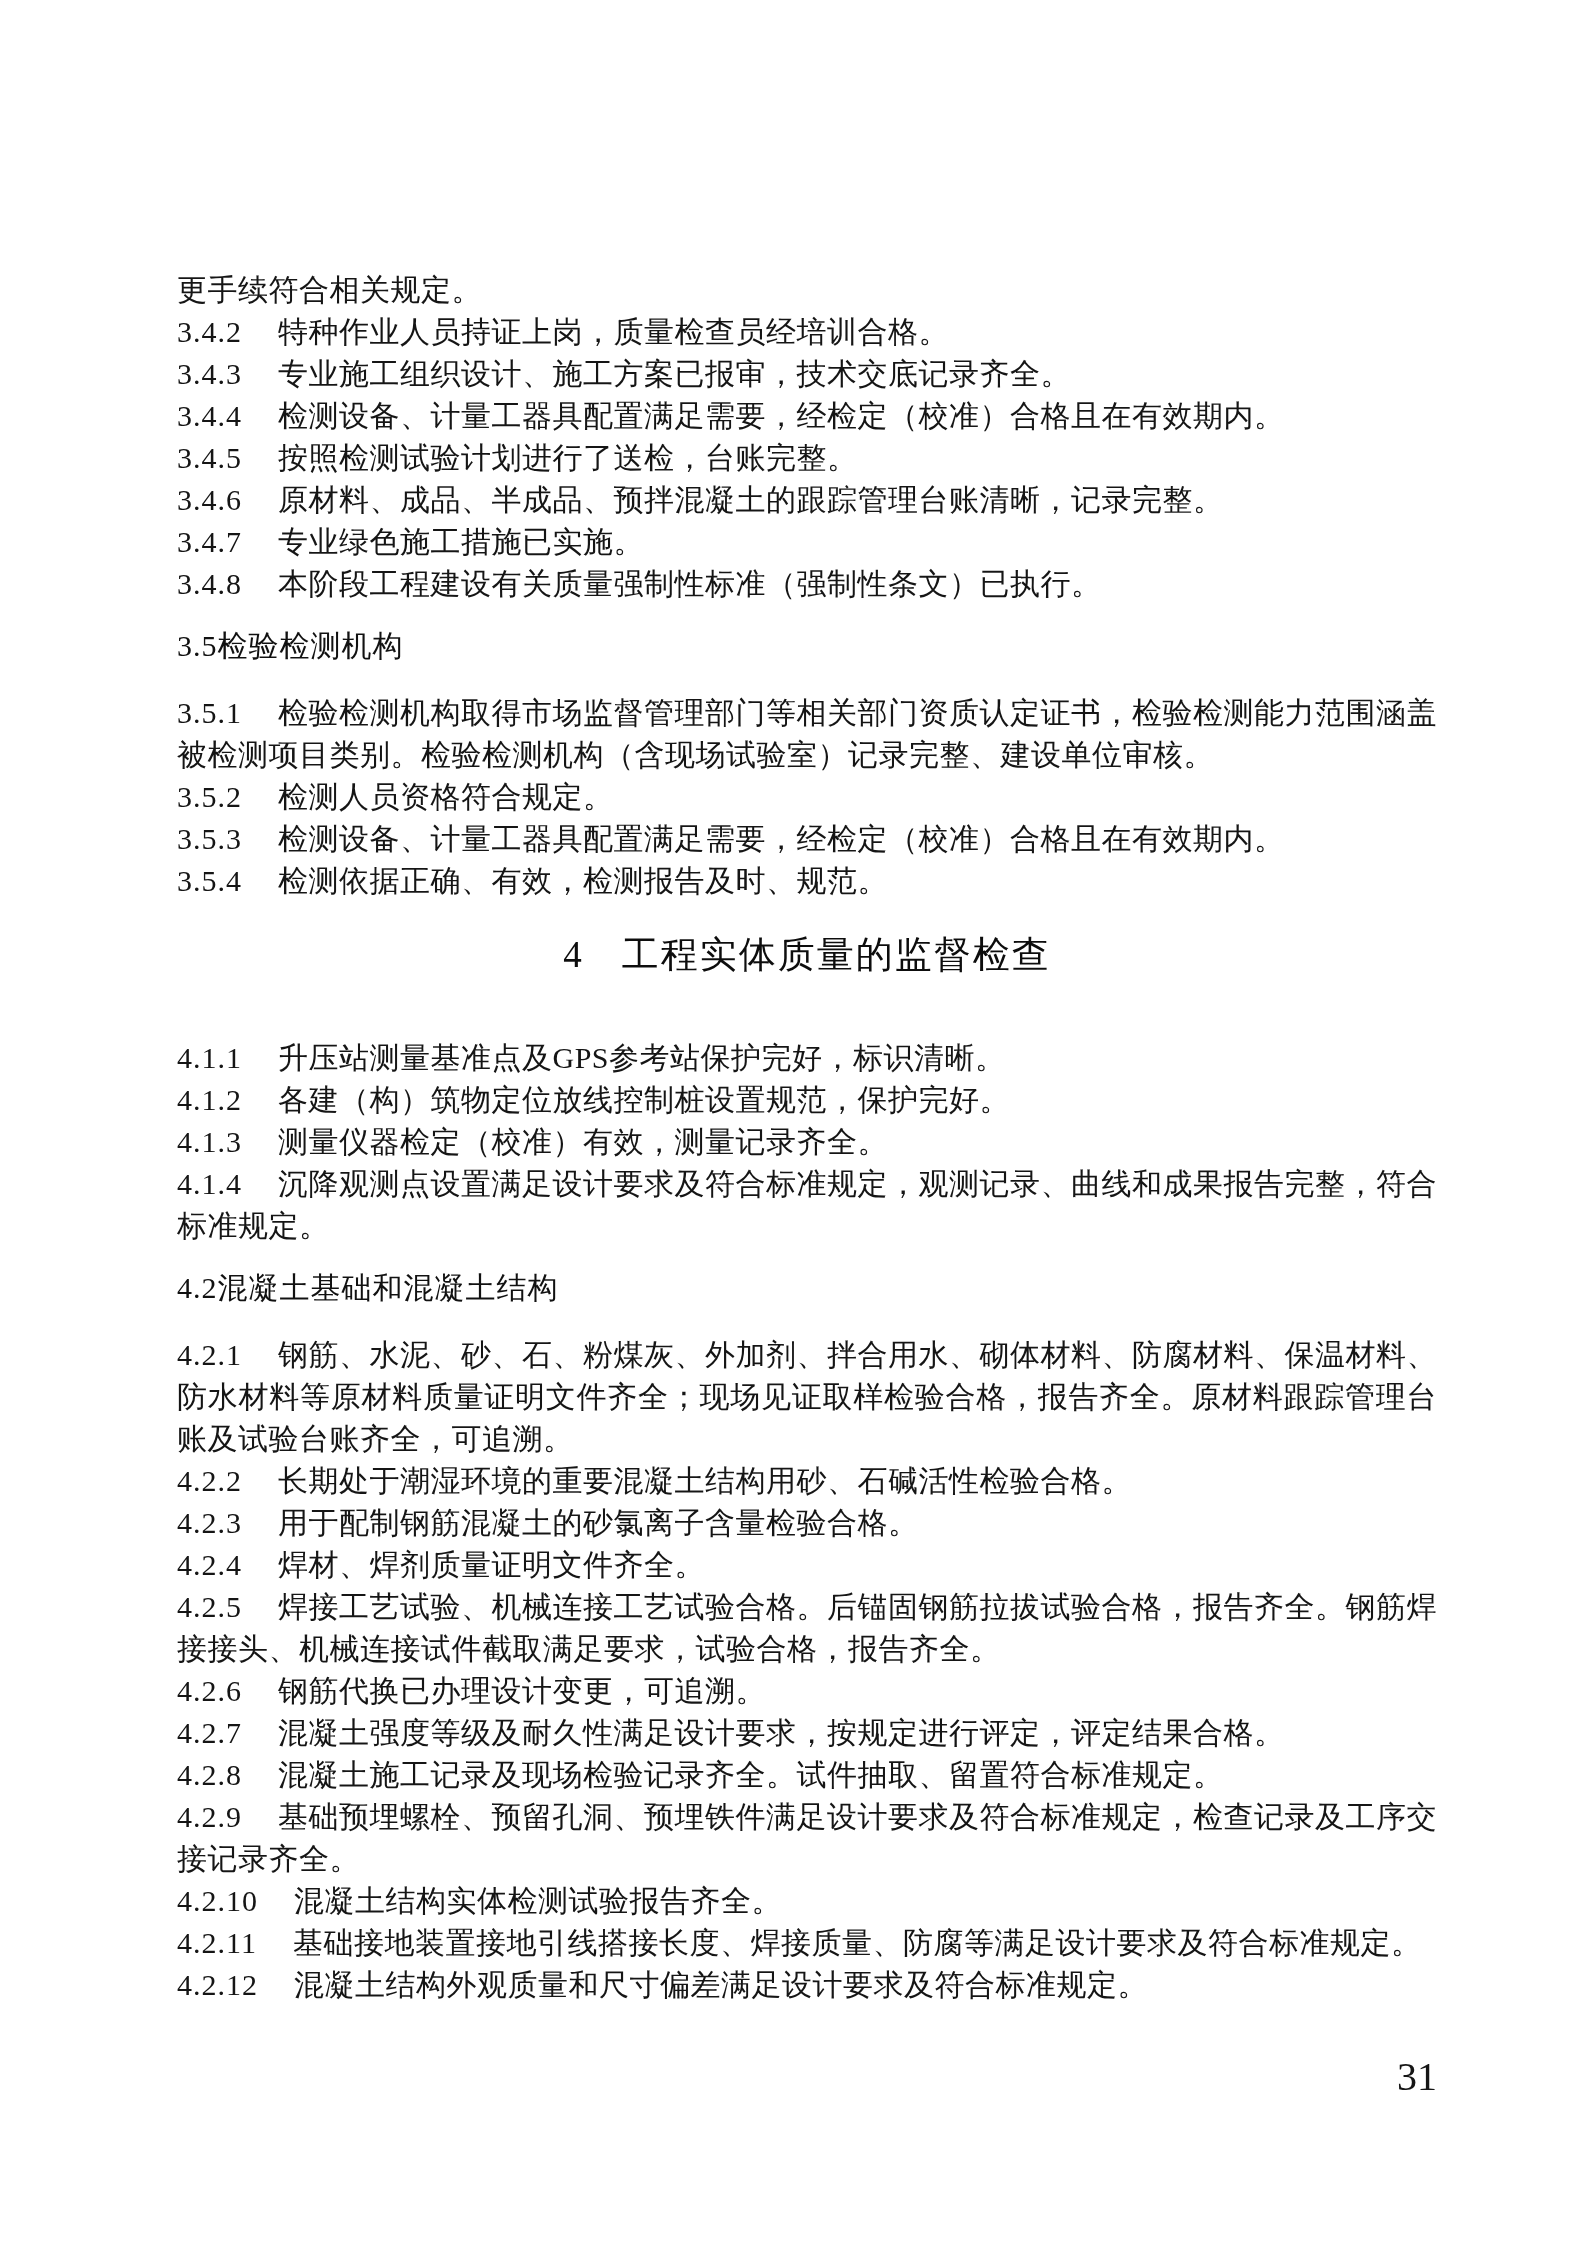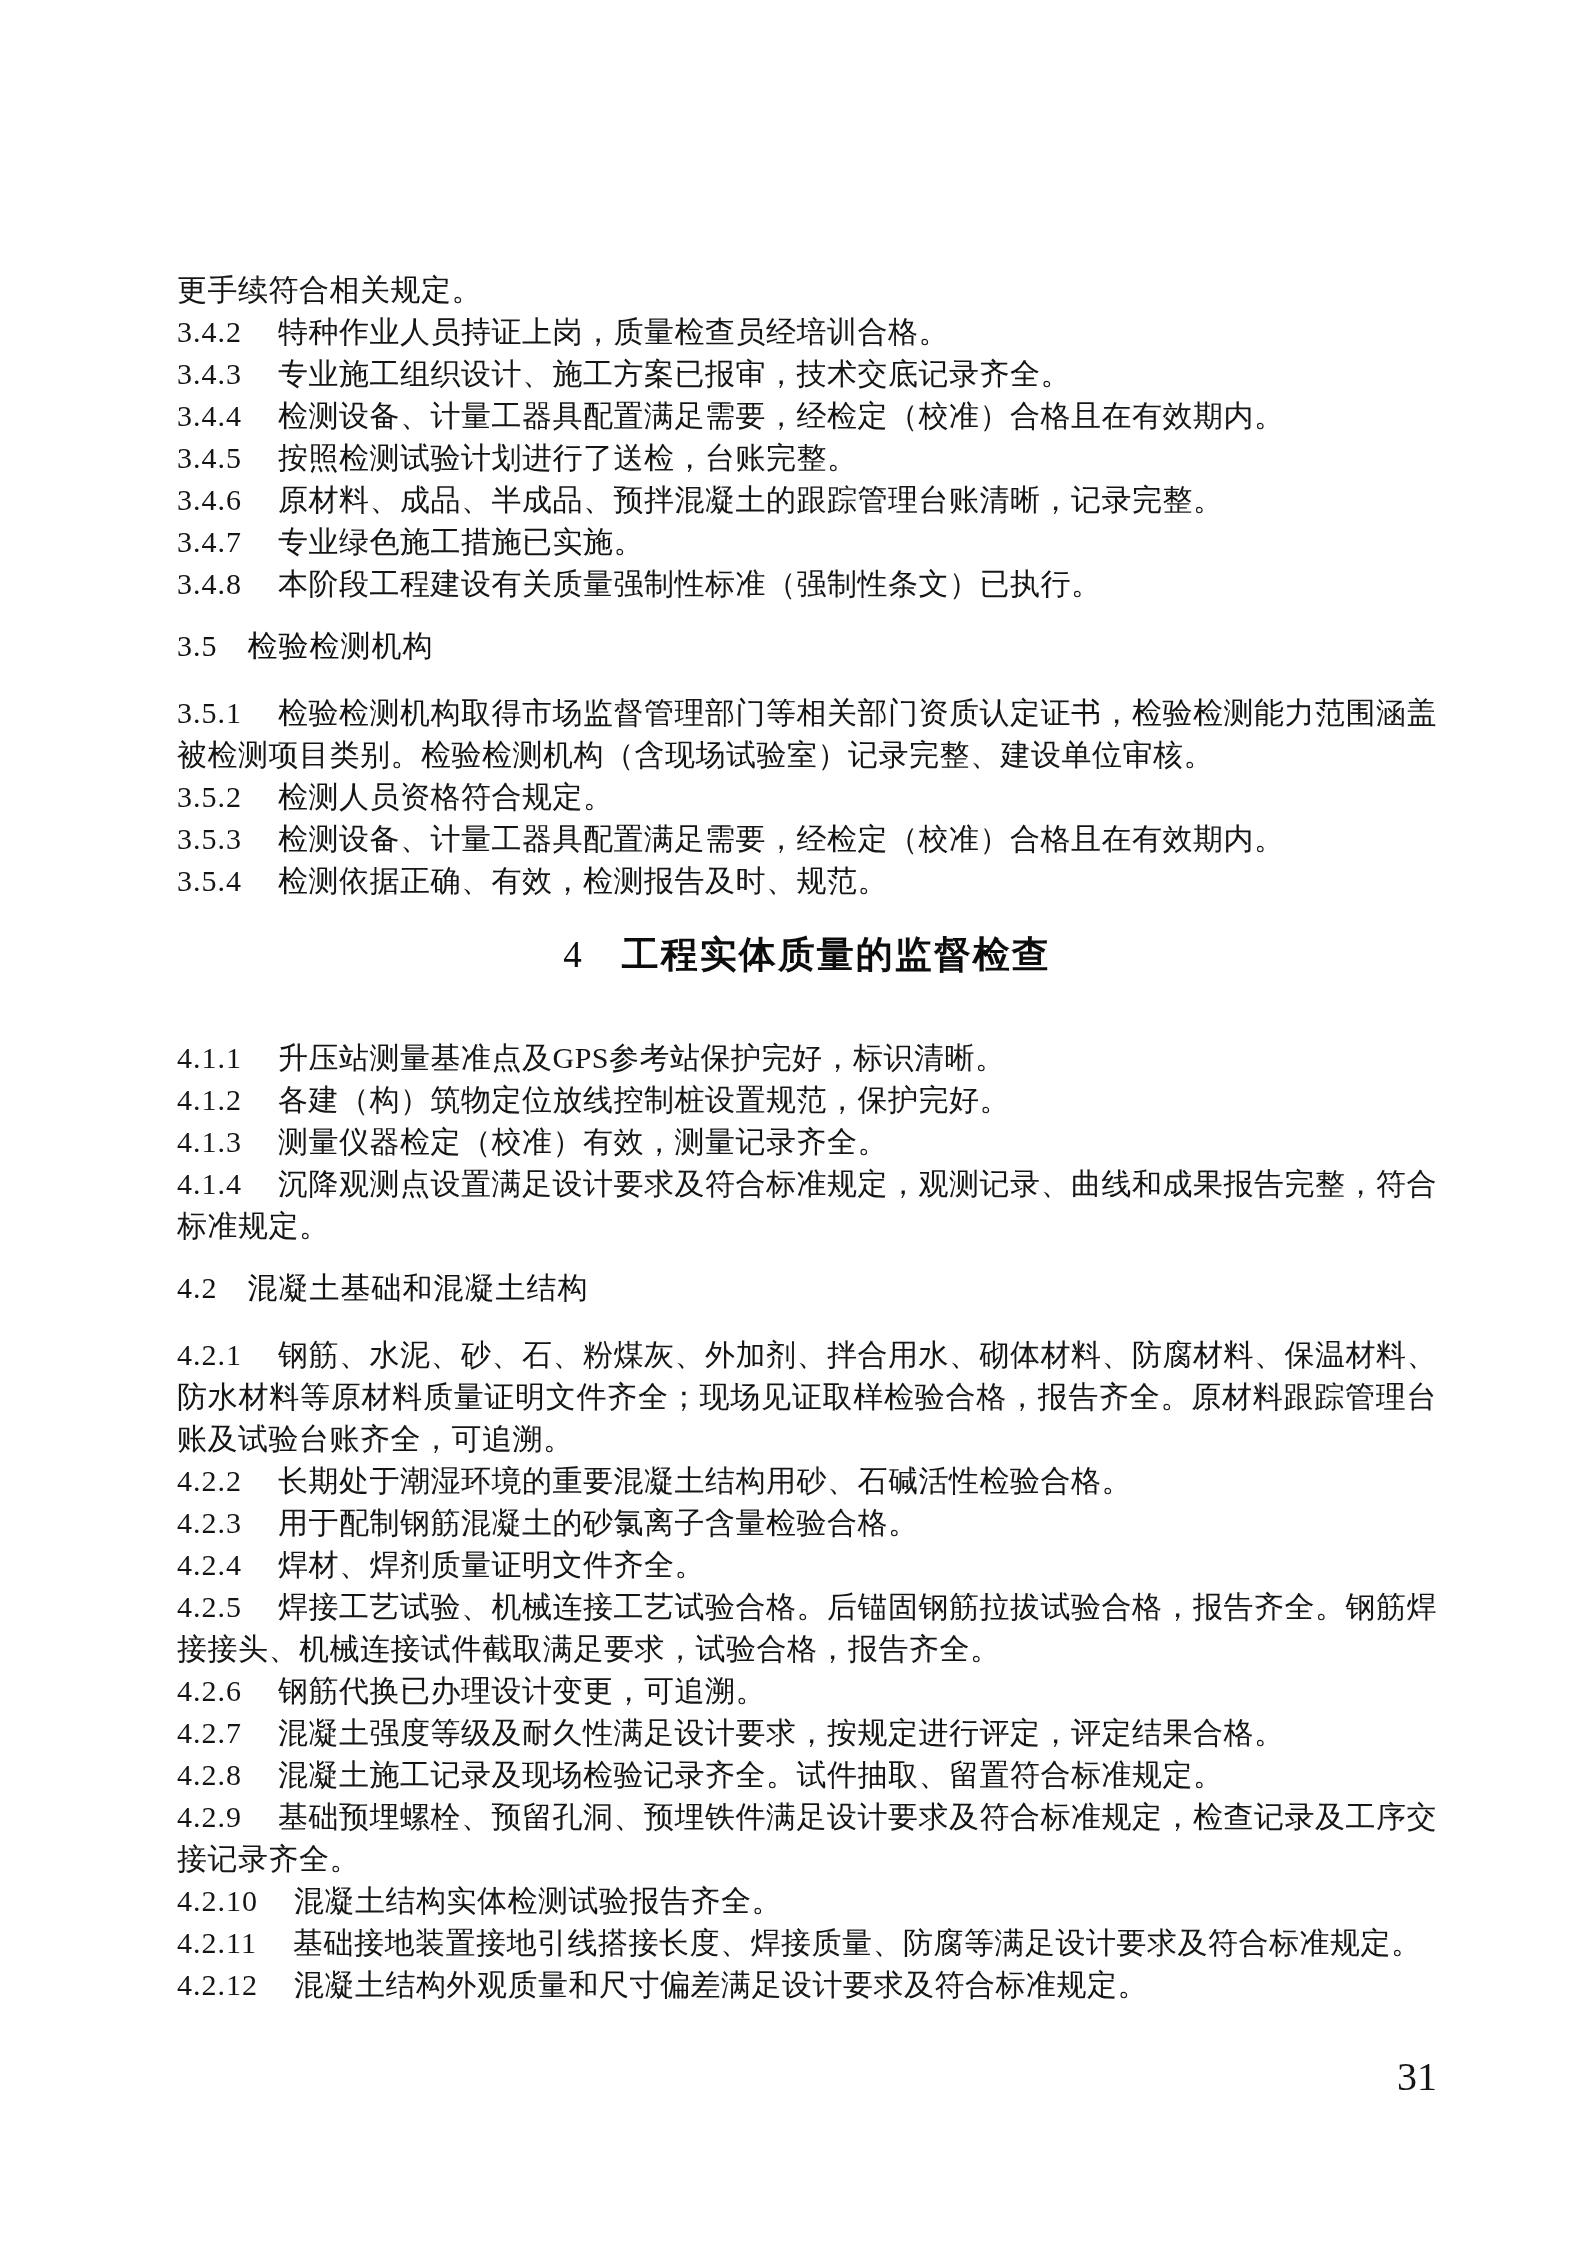--- a/index.html
+++ b/index.html
@@ -40,21 +40,20 @@
   
   .h2 {
     margin: 20px 0 25px 0;
     font-size: 30px;
     line-height: 42px;
     font-weight: 400;
     color: #111111;
   }
   .h2 .hnum {
     font-family: "Liberation Serif", "DejaVu Serif", serif;
-    margin-right: 30px;
     letter-spacing: 1px;
   }
   .h2 .htitle {
     font-family: "Liberation Sans", "DejaVu Sans", sans-serif;
     font-weight: 400;
     letter-spacing: 1px;
   }
 
   
   .chapter {
@@ -64,21 +63,21 @@
     line-height: 56px;
     font-weight: 400;
     color: #0d0d0d;
   }
   .chapter .chnum {
     font-family: "Liberation Serif", "DejaVu Serif", serif;
     margin-right: 40px;
   }
   .chapter .chtitle {
     font-family: "Liberation Sans", "DejaVu Sans", sans-serif;
-    font-weight: 700;
+    font-weight: 400;
     letter-spacing: 2px;
   }
 
   
   .page-num {
     position: absolute;
     top: 2056px;
     left: 177px;
     width: 1260px;
     text-align: right;

